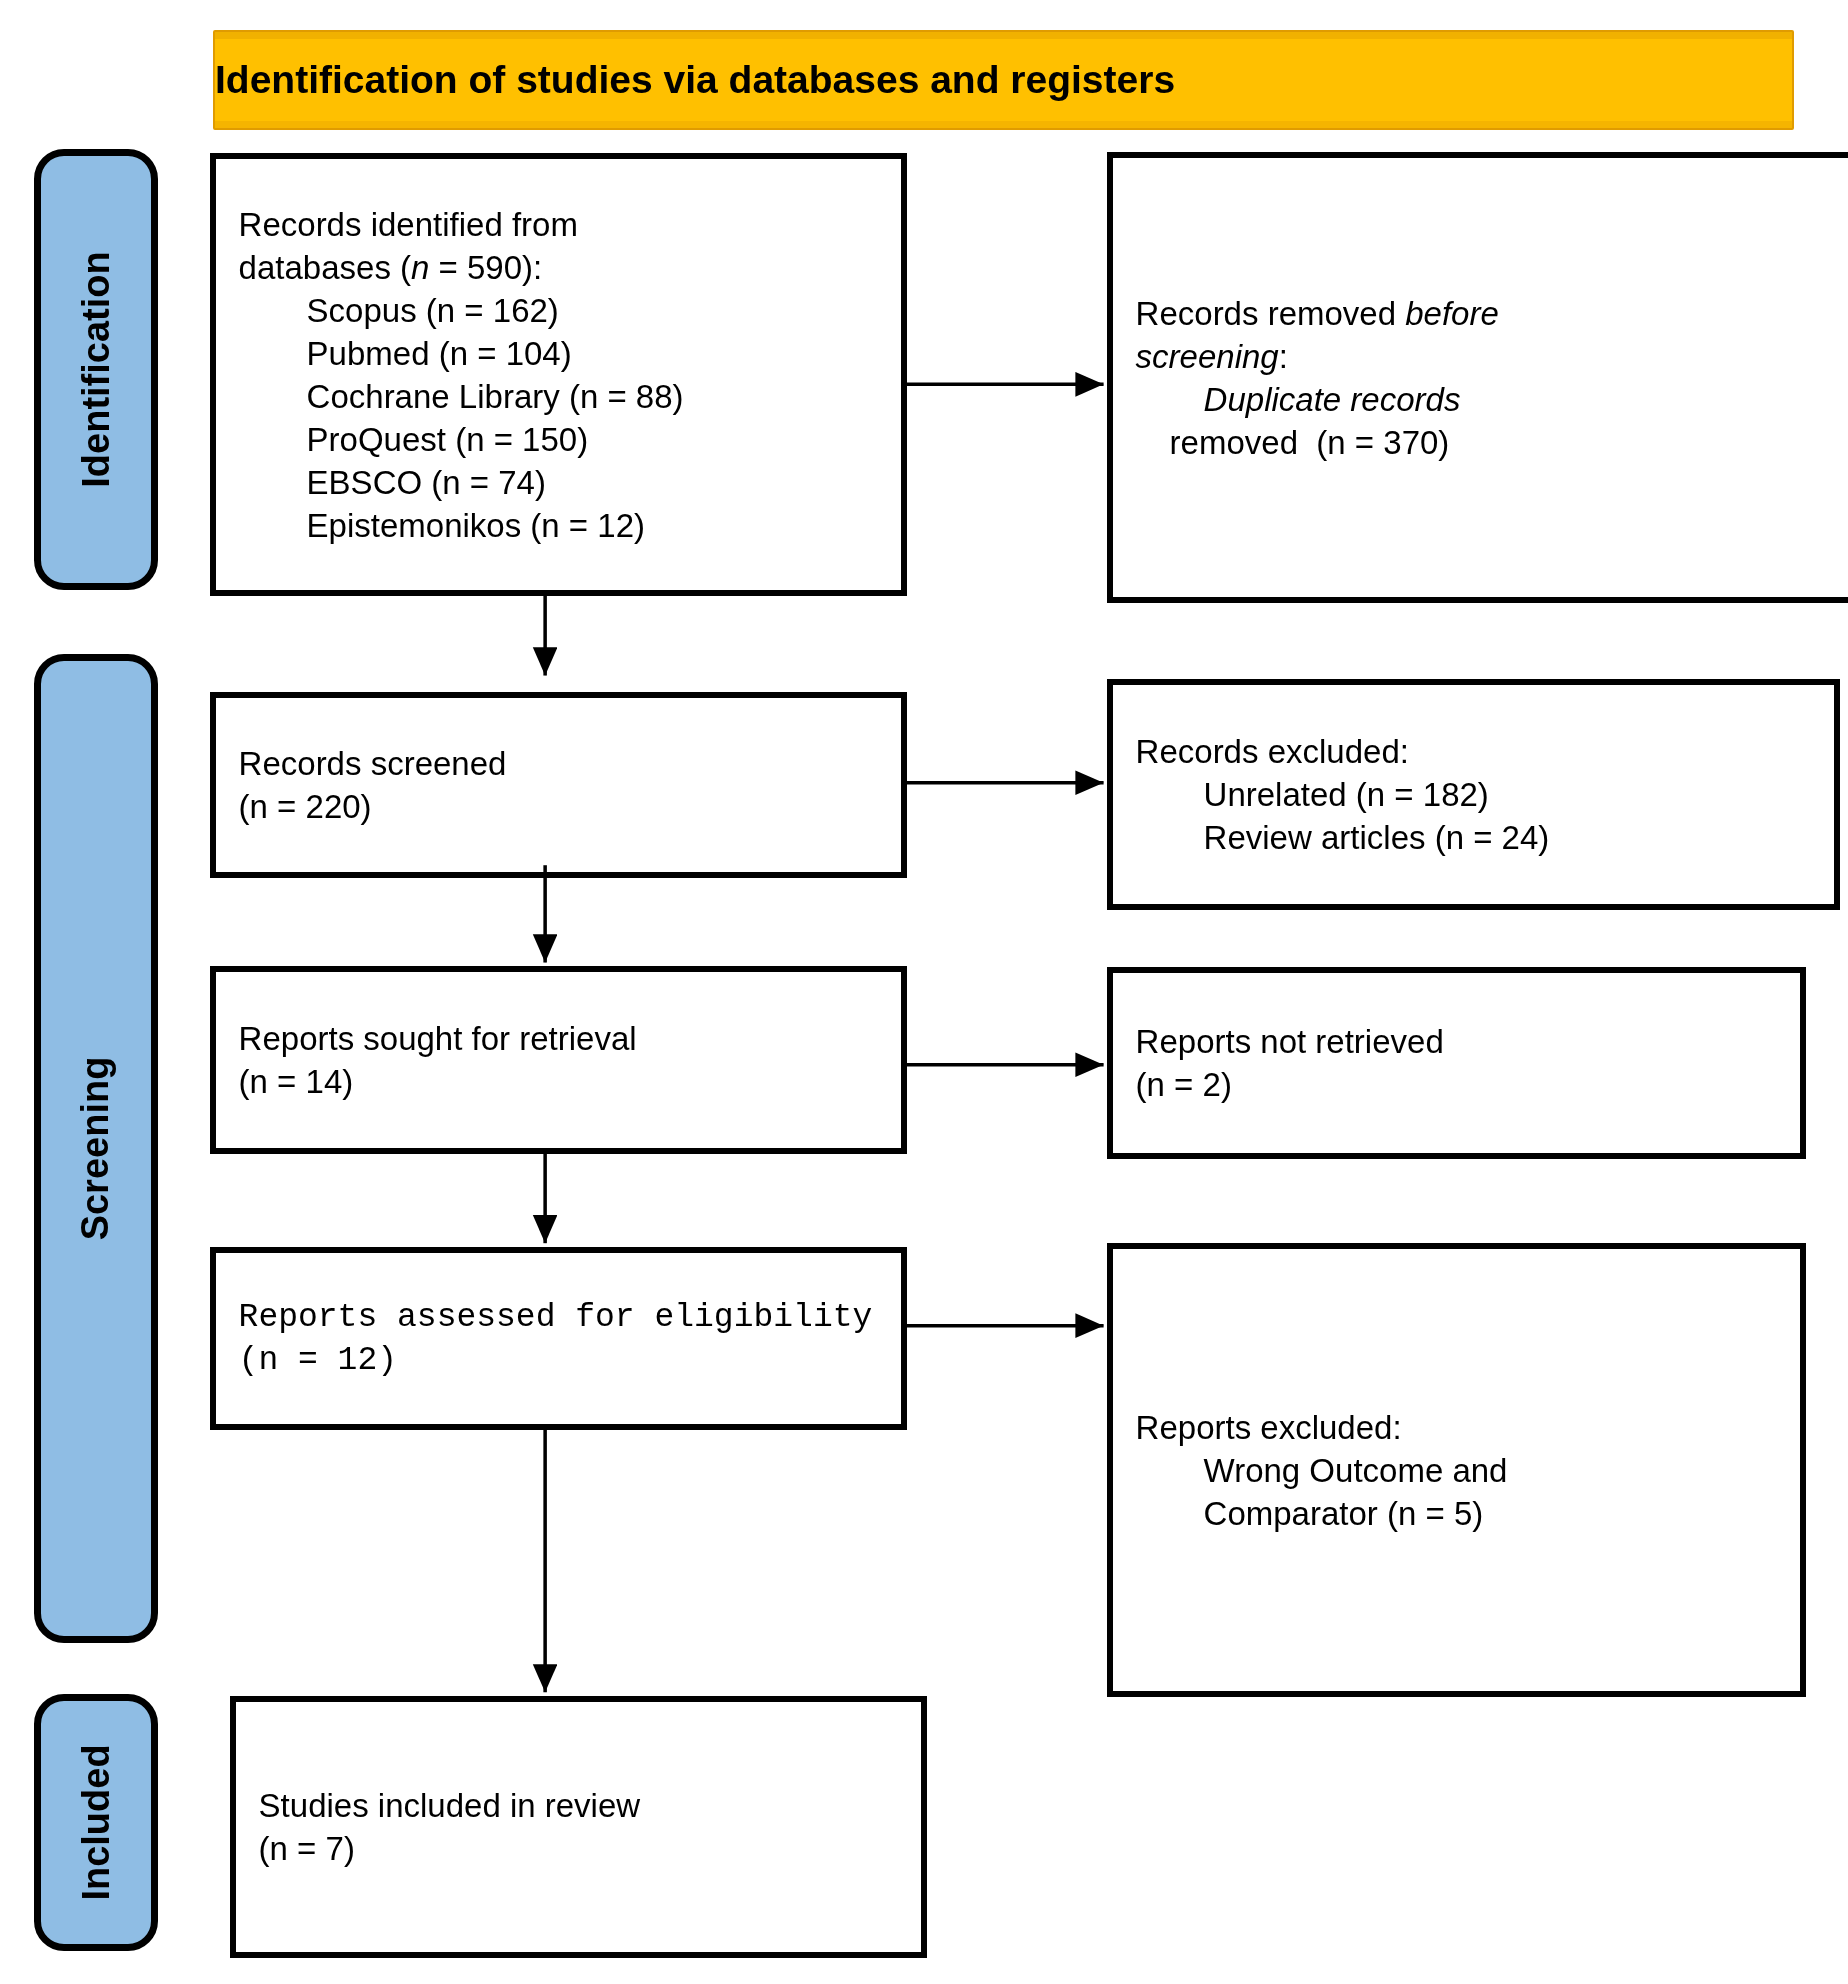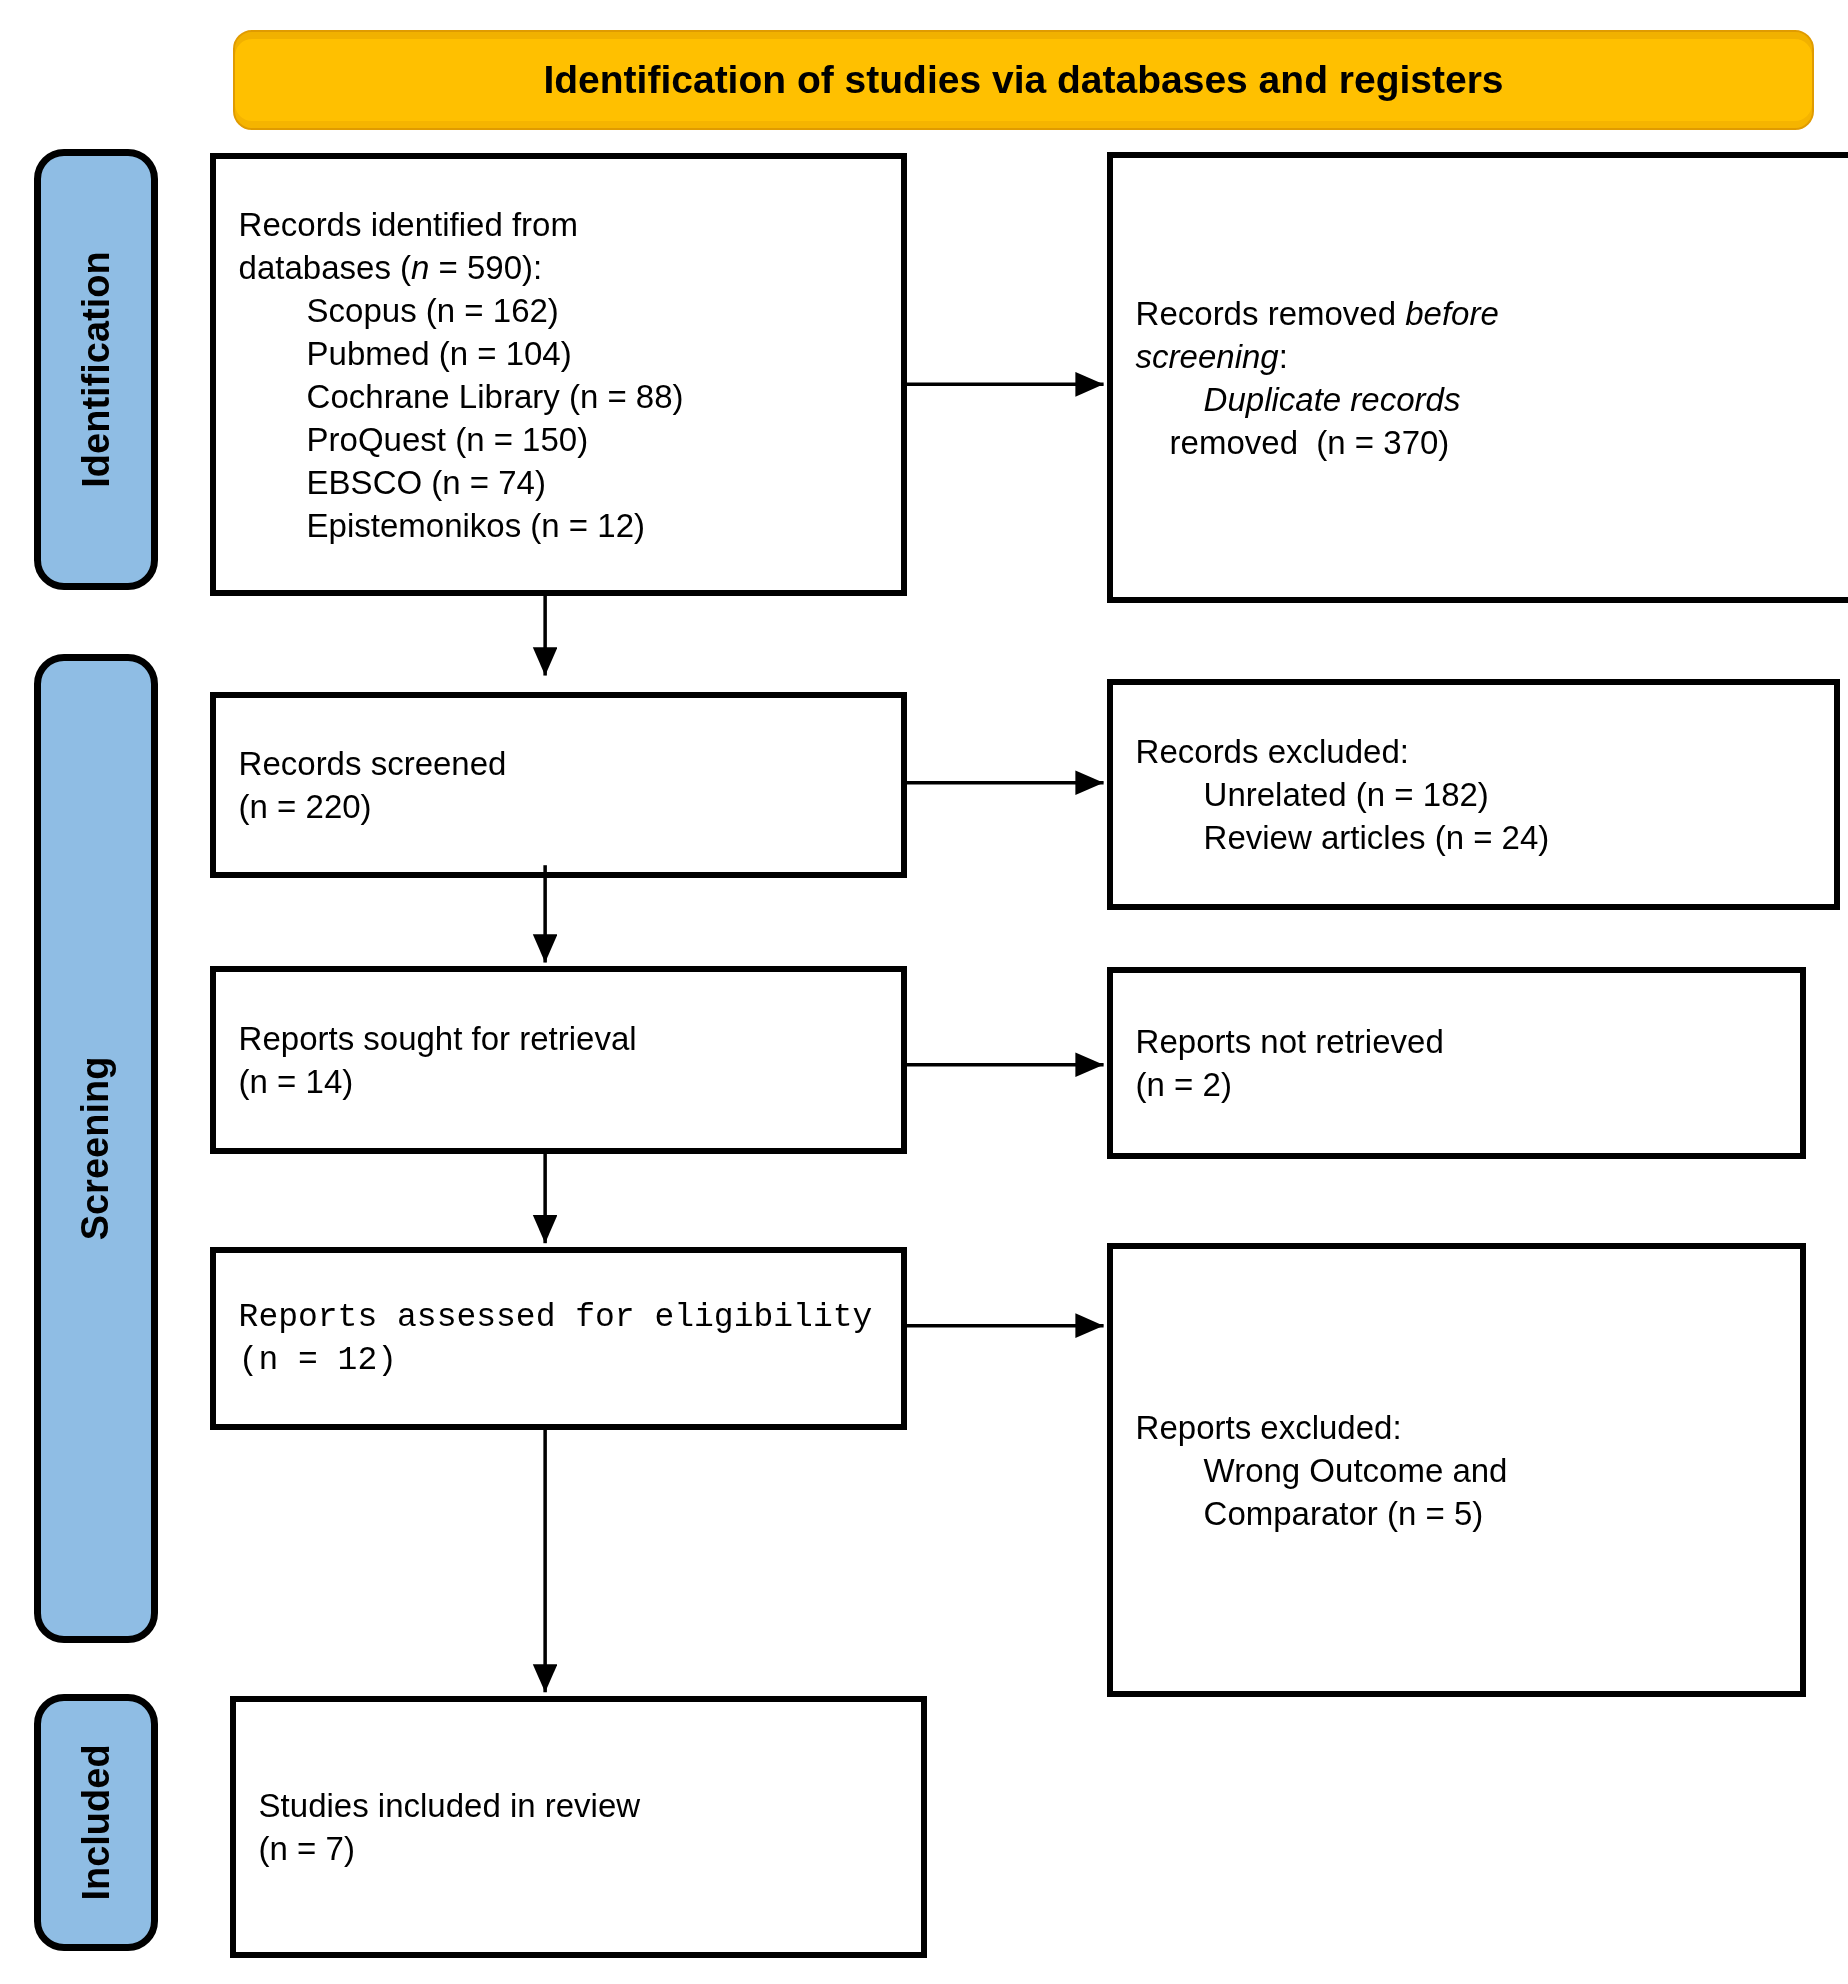--- a/index.html
+++ b/index.html
@@ -11,26 +11,26 @@
   }
   html,body{margin:0;padding:0;background:#ffffff;}
   .canvas{
     position:relative;
     width:1849px;height:1985px;
     background:#ffffff;
     font-family:"Liberation Sans", sans-serif;
     color:#000;
   }
   .header{
-    position:absolute;left:233px;top:30px;width:1581px;height:100px;
+    position:absolute;left:213px;top:30px;width:1581px;height:100px;
     background:var(--header-fill);
     border:2.8px solid var(--header-border);
-    border-radius:19px;
+    border-radius:2px;
     box-sizing:border-box;
-    display:flex;align-items:center;justify-content:center;
+    display:flex;align-items:center;justify-content:flex-start;
     box-shadow:inset 0 7px 0 rgba(200,130,0,0.25), inset 0 -7px 0 rgba(200,130,0,0.18);
   }
   .header .title{
     font-size:39px;font-weight:bold;letter-spacing:0px;
   }
   .side{
     position:absolute;left:34px;width:124px;
     background:var(--sidebar-fill);
     border:7.8px solid #000;
     border-radius:30px;

